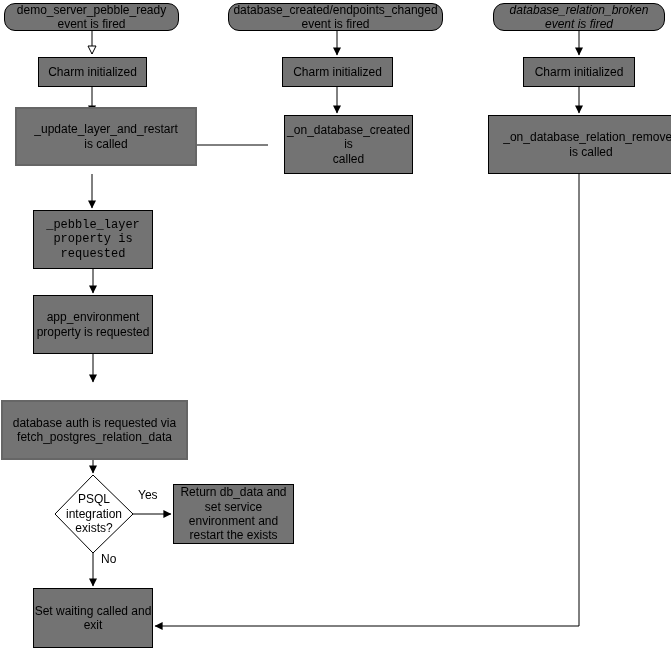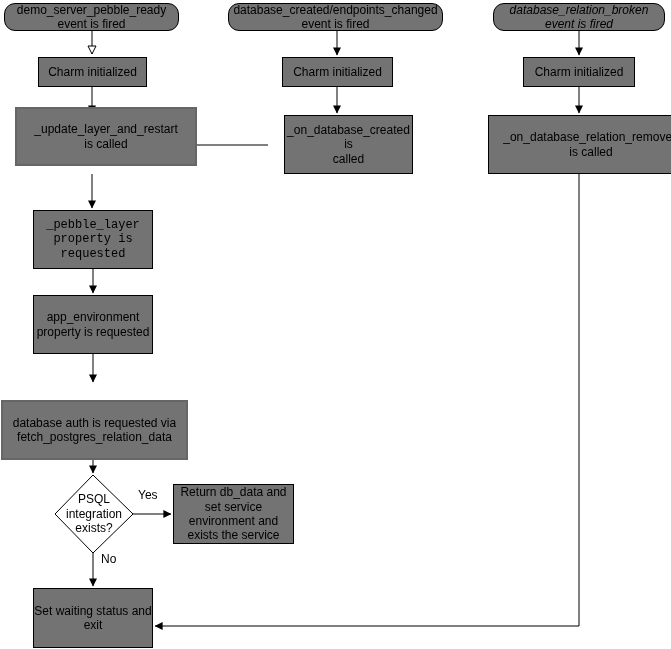--- a/index.html
+++ b/index.html
@@ -87,24 +87,24 @@
   </div>
   <div class="node diamond" style="left:55px;top:477px;width:78px;height:74px;justify-content:center;">
     <span>PSQL
 integration
 exists?</span>
   </div>
   <div class="node" style="left:173px;top:484px;width:121px;height:60px;">
     <span>Return db_data and
 set service
 environment and
-exists the service</span>
+restart the exists</span>
   </div>
   <div class="node" style="left:33px;top:588px;width:120px;height:60px;">
-    <span>Set waiting status and
+    <span>Set waiting called and
 exit</span>
   </div>
 
   <div class="node rounded" style="left:228px;top:3px;width:215px;height:28px;">
     <span>database_created/endpoints_changed
 event is fired</span>
   </div>
   <div class="node" style="left:282px;top:57px;width:111px;height:30px;">
     <span>Charm initialized</span>
   </div>

